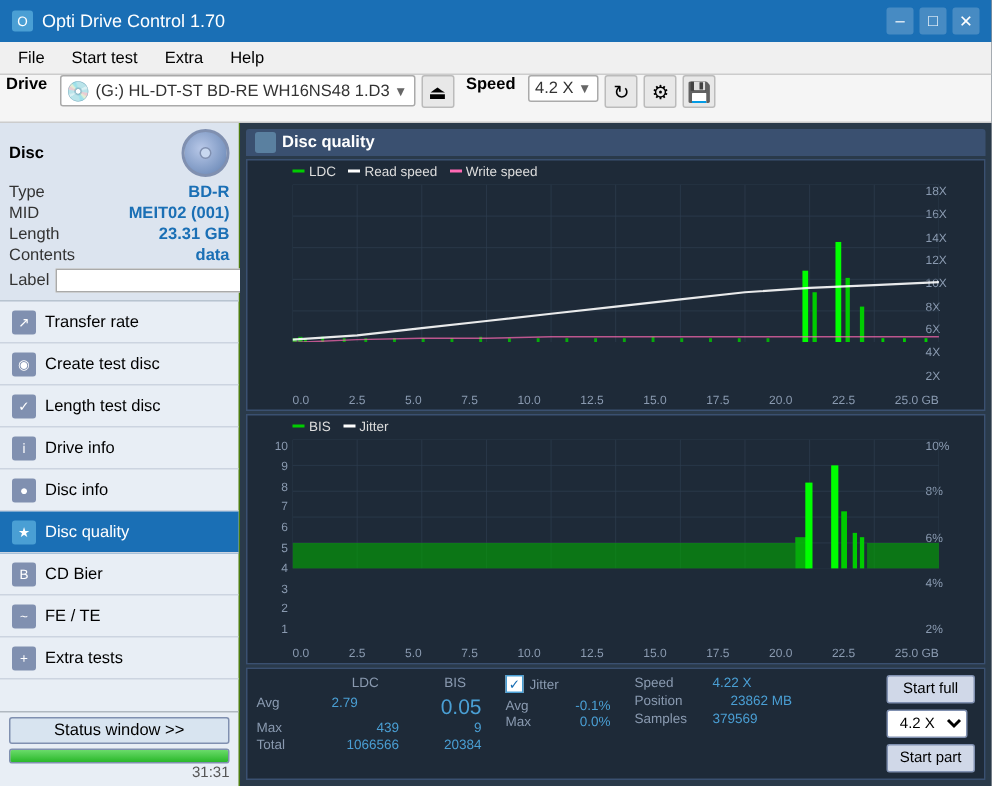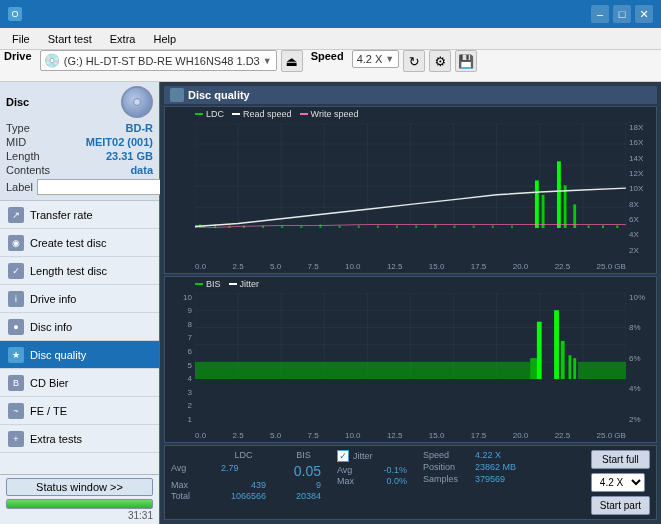--- a/index.html
+++ b/index.html
@@ -266,21 +266,21 @@
     .y-axis-left {
       position: absolute;
       top: 16px; left: 0; width: 30px;
       bottom: 18px;
       display: flex; flex-direction: column; justify-content: space-between;
       align-items: flex-end;
       padding-right: 3px;
     }
     .y-axis-right {
       position: absolute;
-      top: 16px; right: 0; width: 30px;
+      top: 16px; right: 12px; width: 30px;
       bottom: 18px;
       display: flex; flex-direction: column; justify-content: space-between;
       align-items: flex-start;
       padding-left: 3px;
     }
     .axis-label { font-size: 8px; color: #8a9ab0; }
     .x-axis {
       position: absolute;
       bottom: 2px; left: 30px; right: 30px;
       display: flex; justify-content: space-between;
@@ -325,20 +325,21 @@
       stroke: #2e3e50;
       stroke-width: 0.5;
     }
   </style>
 </head>
 <body>
 
 <div class="title-bar">
   <div class="title-bar-left">
     <div class="title-bar-icon">O</div>
+    <span class="title-bar-title">Opti Drive Control 1.70</span>
   </div>
   <div class="title-bar-controls">
     <button class="title-bar-btn">–</button>
     <button class="title-bar-btn">□</button>
     <button class="title-bar-btn">✕</button>
   </div>
 </div>
 
 <div class="menu-bar">
   <span class="menu-item">File</span>
@@ -683,21 +684,21 @@
             <span style="font-size:9px;color:#8a9ab0;width:28px;">Max</span>
             <span style="font-size:9px;color:#4a9fd4;width:38px;text-align:right;">0.0%</span>
           </div>
         </div>
 
         <div style="display:flex;flex-direction:column;gap:2px;margin-left:8px;">
           <div style="display:flex;gap:4px;align-items:center;">
             <span style="font-size:9px;color:#8a9ab0;width:48px;">Speed</span>
             <span style="font-size:9px;color:#4a9fd4;">4.22 X</span>
           </div>
-          <div style="display:flex;gap:4px;align-items:center;">
+          <div style="display:flex;gap:16px;align-items:center;">
             <span style="font-size:9px;color:#8a9ab0;width:48px;">Position</span>
             <span style="font-size:9px;color:#4a9fd4;">23862 MB</span>
           </div>
           <div style="display:flex;gap:4px;align-items:center;">
             <span style="font-size:9px;color:#8a9ab0;width:48px;">Samples</span>
             <span style="font-size:9px;color:#4a9fd4;">379569</span>
           </div>
         </div>
 
         <div class="right-buttons">

